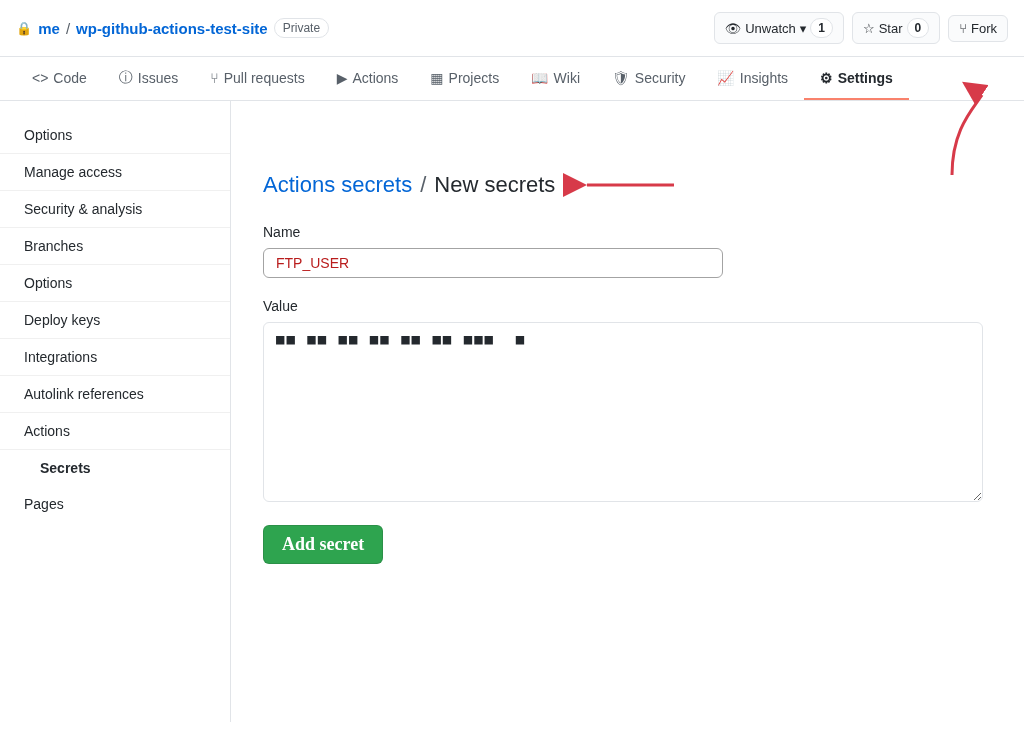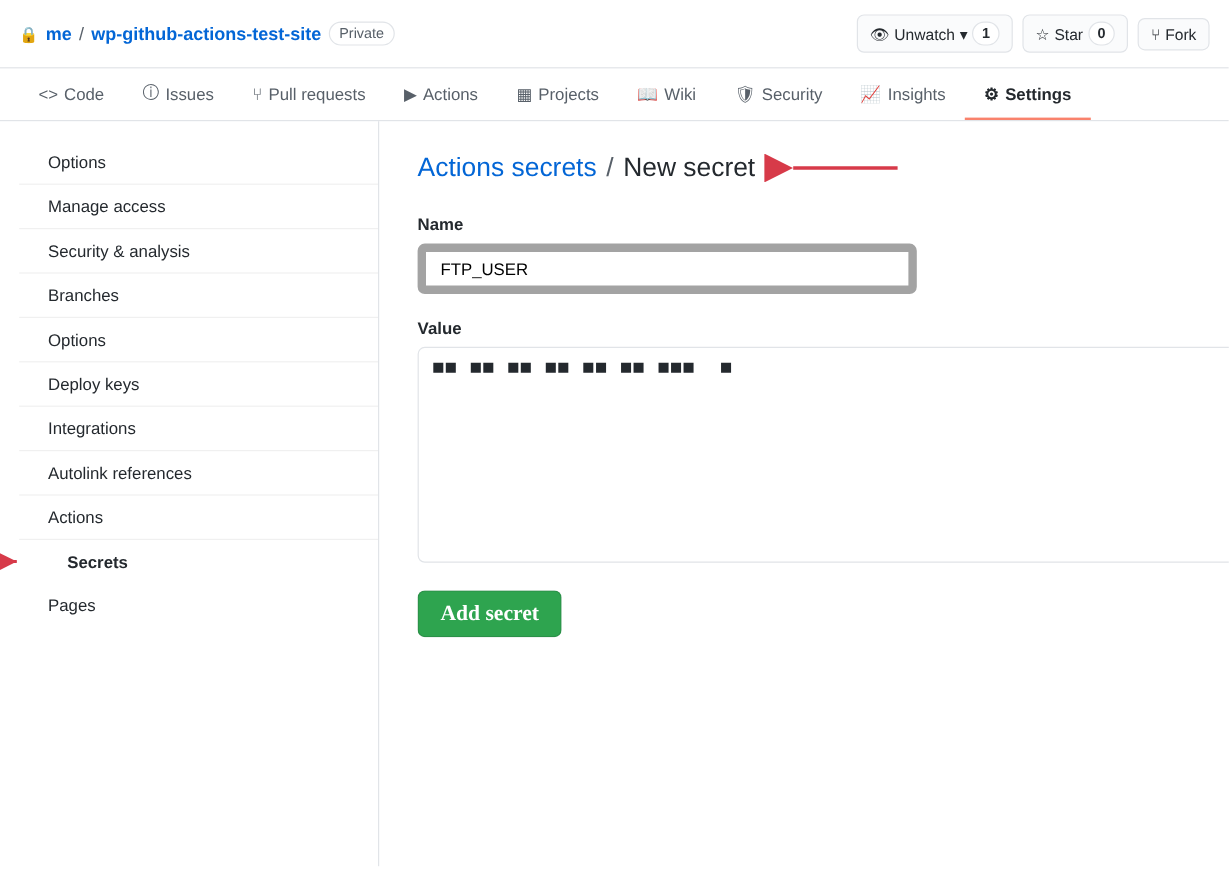--- a/index.html
+++ b/index.html
@@ -85,25 +85,24 @@
     }
 
     
     .main-content {
       display: flex;
       min-height: calc(100vh - 110px);
     }
 
     
     .sidebar {
-      width: 300px;
+      width: 231px;
       border-right: 1px solid #e1e4e8;
       padding: 16px 0;
       flex-shrink: 0;
-      margin-left: 16px;
     }
     .sidebar-item {
       display: block;
       padding: 10px 24px;
       color: #24292e;
       cursor: pointer;
       border-bottom: 1px solid #f0f0f0;
       font-size: 14px;
     }
     .sidebar-item:last-child { border-bottom: none; }
@@ -115,33 +114,33 @@
       flex: 1;
       padding: 24px 32px;
     }
 
     
     .form-group {
       margin-bottom: 20px;
     }
     .form-label {
       display: block;
-      font-weight: 700;
+      font-weight: 400;
       margin-bottom: 8px;
       color: #24292e;
     }
     .form-input {
-      width: 416px;
+      width: 460px;
       max-width: 100%;
       padding: 6px 12px;
       font-size: 14px;
-      border: 7px solid #a3a3a3;
+      border: 1px solid #a3a3a3;
       border-radius: 6px;
       background: #fff;
-      color: #000000;
+      color: #b91c1c;
       outline: none;
     }
 
     .form-textarea {
       width: 720px;
       max-width: 100%;
       min-height: 180px;
       padding: 8px 12px;
       font-size: 14px;
       border: 1px solid #e1e4e8;
@@ -287,24 +286,24 @@
         </div>
       </div>
       <div class="sidebar-item">
         <span>Pages</span>
       </div>
     </div>
 
     <div class="content-area">
 
       <div style="position:relative; margin-bottom: 24px;">
-        <div style="display:flex; align-items:center; gap:8px; font-size:22px;">
+        <div style="display:flex; align-items:center; gap:8px; font-size:22px;margin-top:45px;">
           <span class="breadcrumb-link" style="color:#0366d6;cursor:pointer;">Actions secrets</span>
           <span style="color:#586069;">/</span>
-          <span style="color:#24292e; font-weight:400;">New secret</span>
+          <span style="color:#24292e; font-weight:400;">New secrets</span>
 
           <svg style="margin-left:16px; width:100px;height:30px;overflow:visible;">
             <defs>
               <marker id="arrowhead-heading" markerWidth="8" markerHeight="8" refX="0" refY="4" orient="auto">
                 <polygon points="8 0, 0 4, 8 8" fill="#d73a49"></polygon>
               </marker>
             </defs>
             <line x1="95" y1="15" x2="8" y2="15" stroke="#d73a49" stroke-width="3" marker-end="url(#arrowhead-heading)"></line>
           </svg>
         </div>

